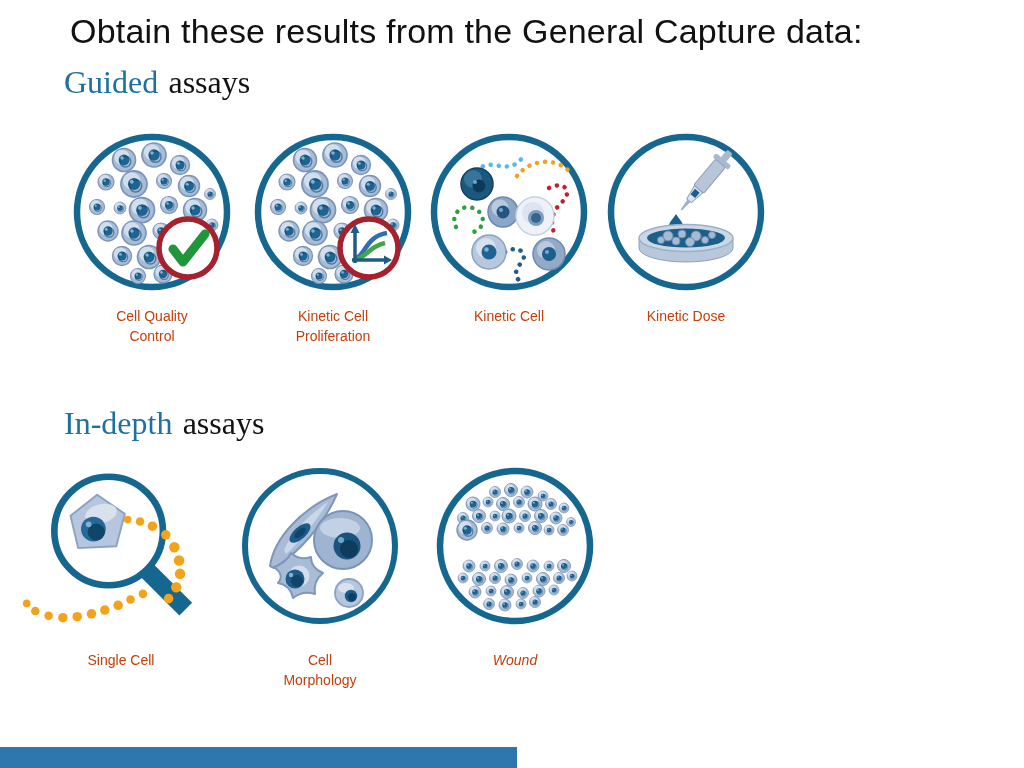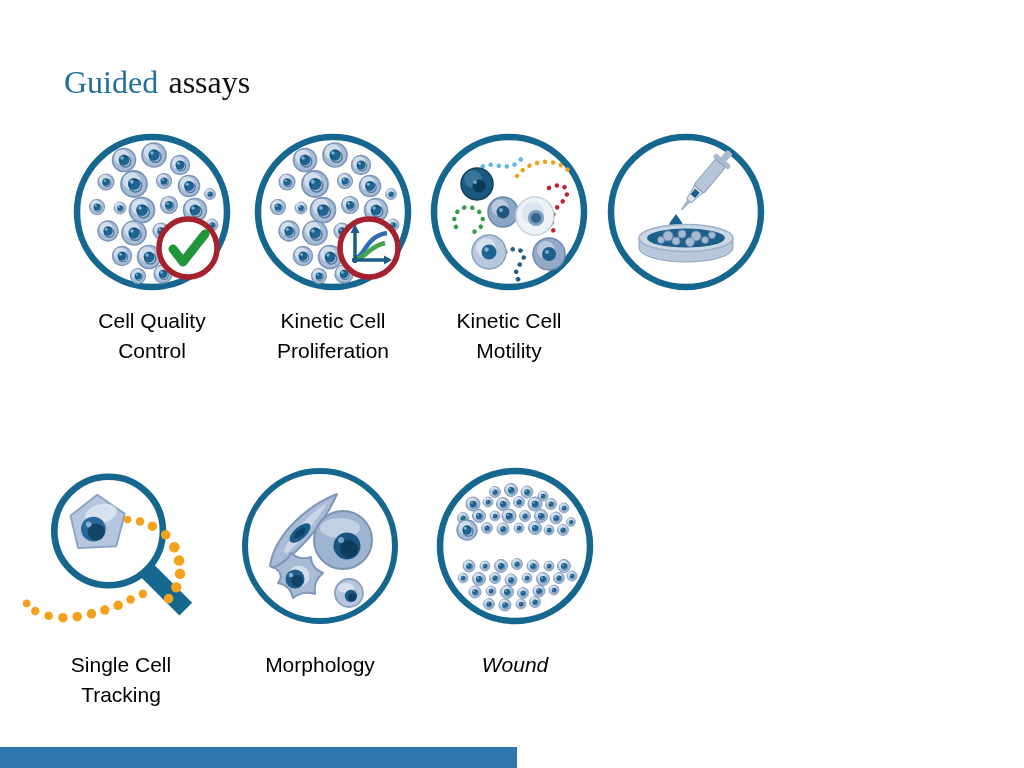--- a/index.html
+++ b/index.html
@@ -12,21 +12,21 @@
   }
   .section-heading{position:absolute;font-size:32px;white-space:nowrap;font-family:Liberation Serif, serif;}
   .heading-accent{color:#1f6f9f;}
   .heading-rest{color:#111;margin-left:.32em;}
   #guided-heading{left:64px;top:64px;}
   #indepth-heading{left:64px;top:405px;}
   .assay-item{position:absolute;text-align:center;}
   .icon-box{display:flex;align-items:flex-start;justify-content:center;}
   .row1 .icon-box{height:162px;}
   .row2 .icon-box{height:172px;}
-  .assay-label{font-size:21px;line-height:1.43;color:#000000;margin-top:12px;}
+  .assay-label{font-size:14px;line-height:1.43;color:#c2410c;margin-top:12px;}
   
   #item-cqc{left:62px;top:132px;width:180px;}
   #item-kcp{left:243px;top:132px;width:180px;}
   #item-kcm{left:419px;top:132px;width:180px;}
   #item-kdr{left:596px;top:132px;width:180px;}
   
   #item-sct{left:13px;top:466px;width:216px;}
   #item-cm{left:230px;top:466px;width:180px;}
   #item-wh{left:425px;top:466px;width:180px;font-style:italic;}
   .bottom-bar{position:absolute;left:0;bottom:0;width:517px;height:21px;background:#2e76ae;}
@@ -71,20 +71,21 @@
       <use href="#cellS" transform="translate(103 121) scale(0.75)"></use>
       <use href="#cellS" transform="translate(124 116) scale(0.65)"></use>
       <use href="#cellS" transform="translate(66 144) scale(0.75)"></use>
       <use href="#cellS" transform="translate(91 142) scale(0.9)"></use>
     </g>
   </defs>
 </svg>
 
 <div class="slide">
 
+  <div class="title">Obtain these results from the General Capture data:</div>
 
   <div class="section-heading" id="guided-heading">
     <span class="heading-accent">Guided</span><span class="heading-rest">assays</span>
   </div>
 
   <div class="assay-item row1" id="item-cqc">
     <div class="icon-box">
       <svg width="160" height="160" viewBox="0 0 160 160">
         <use href="#cluster"></use>
         <circle cx="116" cy="116" r="29" fill="#fff" stroke="#a5212d" stroke-width="5.5"></circle>
@@ -152,21 +153,20 @@
         <g transform="translate(120 122)">
           <circle r="16" fill="#93a9c8" stroke="#7089ae" stroke-width="1.5"></circle>
           <circle cx="-3" cy="-4" r="9" fill="#b9c9de"></circle>
           <circle r="7" fill="#1c5e8c"></circle>
           <circle cx="-2" cy="-2" r="2" fill="#7aa8c8"></circle>
         </g>
       </svg>
     </div>
     <div class="assay-label">
       <div>Kinetic Cell</div>
-      <div>Motility</div>
     </div>
   </div>
 
   <div class="assay-item row1" id="item-kdr">
     <div class="icon-box">
       <svg width="160" height="160" viewBox="0 0 160 160">
         <circle cx="80" cy="80" r="75" fill="#fff" stroke="#16678f" stroke-width="6.5"></circle>
         <g transform="rotate(40 92 58)">
           <rect x="88.5" y="8" width="7" height="11" rx="2" fill="#a9b9cf"></rect>
           <rect x="82" y="18" width="20" height="5.5" rx="2" fill="#a9b9cf"></rect>
@@ -185,23 +185,27 @@
             <circle cx="90" cy="104" r="5"></circle>
           <circle cx="70" cy="109" r="4"></circle>
             <circle cx="84" cy="110" r="4.5"></circle>
             <circle cx="99" cy="108" r="3.5"></circle>
           <circle cx="55" cy="108" r="3.5"></circle>
             <circle cx="106" cy="103" r="3.5"></circle>
         </g>
       </svg>
     </div>
     <div class="assay-label">
-    </div>
-  </div>
-
+      <div>Kinetic Dose</div>
+    </div>
+  </div>
+
+  <div class="section-heading" id="indepth-heading">
+    <span class="heading-accent">In-depth</span><span class="heading-rest">assays</span>
+  </div>
 
   <div class="assay-item row2" id="item-sct">
     <div class="icon-box">
       <svg width="200" height="170" viewBox="0 0 210 178">
         <line x1="132" y1="109" x2="173" y2="150" stroke="#16678f" stroke-width="19"></line>
         <circle cx="92" cy="68" r="57" fill="#fff" stroke="#16678f" stroke-width="7"></circle>
         <g transform="translate(80 60)">
           <polygon points="0,-30 29,-10 20,24 -20,26 -28,-8" fill="#b6c6de" stroke="#8ba2c2" stroke-width="2" stroke-linejoin="round"></polygon>
           <ellipse cx="4" cy="-10" rx="17" ry="10" fill="#d8e1ee" transform="rotate(-14 4 -10)"></ellipse>
           <circle cx="-4" cy="6" r="13" fill="#27679a"></circle>
@@ -226,21 +230,20 @@
             <circle cx="59" cy="158" r="5"></circle>
           <circle cx="44" cy="159" r="5"></circle>
             <circle cx="29" cy="157" r="4.5"></circle>
             <circle cx="15" cy="152" r="4.5"></circle>
           <circle cx="6" cy="144" r="4"></circle>
         </g>
       </svg>
     </div>
     <div class="assay-label">
       <div>Single Cell</div>
-      <div>Tracking</div>
     </div>
   </div>
 
   <div class="assay-item row2" id="item-cm">
     <div class="icon-box">
       <svg width="160" height="160" viewBox="0 0 160 160">
         <circle cx="80" cy="80" r="75" fill="#fff" stroke="#16678f" stroke-width="6"></circle>
         <path d="M30 100 C34 72 62 42 97 28 C84 58 58 88 34 102 Z" fill="#a9bcd6" stroke="#7e97ba" stroke-width="2" stroke-linejoin="round"></path>
         <path d="M44 84 C52 66 70 48 88 36 C74 58 58 78 46 88 Z" fill="#cdd9e9" opacity="0.9"></path>
         <ellipse cx="60" cy="67" rx="13" ry="6" fill="#1d5c88" transform="rotate(-42 60 67)"></ellipse>
@@ -255,20 +258,21 @@
         <circle cx="55" cy="113" r="9.5" fill="#1d5c88"></circle>
         <circle cx="57" cy="115" r="6" fill="#0e3f63" opacity="0.85"></circle>
         <circle cx="51" cy="109" r="2.2" fill="#7fb2d3"></circle>
         <circle cx="109" cy="127" r="14" fill="#b6c7dd" stroke="#8ba2c2" stroke-width="1.8"></circle>
         <ellipse cx="106" cy="122" rx="8" ry="5" fill="#d8e1ee"></ellipse>
         <circle cx="111" cy="130" r="6.2" fill="#1d5c88"></circle>
         <circle cx="112" cy="131" r="4" fill="#0e3f63"></circle>
       </svg>
     </div>
     <div class="assay-label">
+      <div>Cell</div>
       <div>Morphology</div>
     </div>
   </div>
 
   <div class="assay-item row2" id="item-wh">
     <div class="icon-box">
       <svg width="160" height="160" viewBox="0 0 160 160">
         <circle cx="80" cy="80" r="75" fill="#fff" stroke="#16678f" stroke-width="6.5"></circle>
         <use href="#cellS" transform="translate(60 26) scale(0.55)"></use>
         <use href="#cellS" transform="translate(76 24) scale(0.65)"></use>

